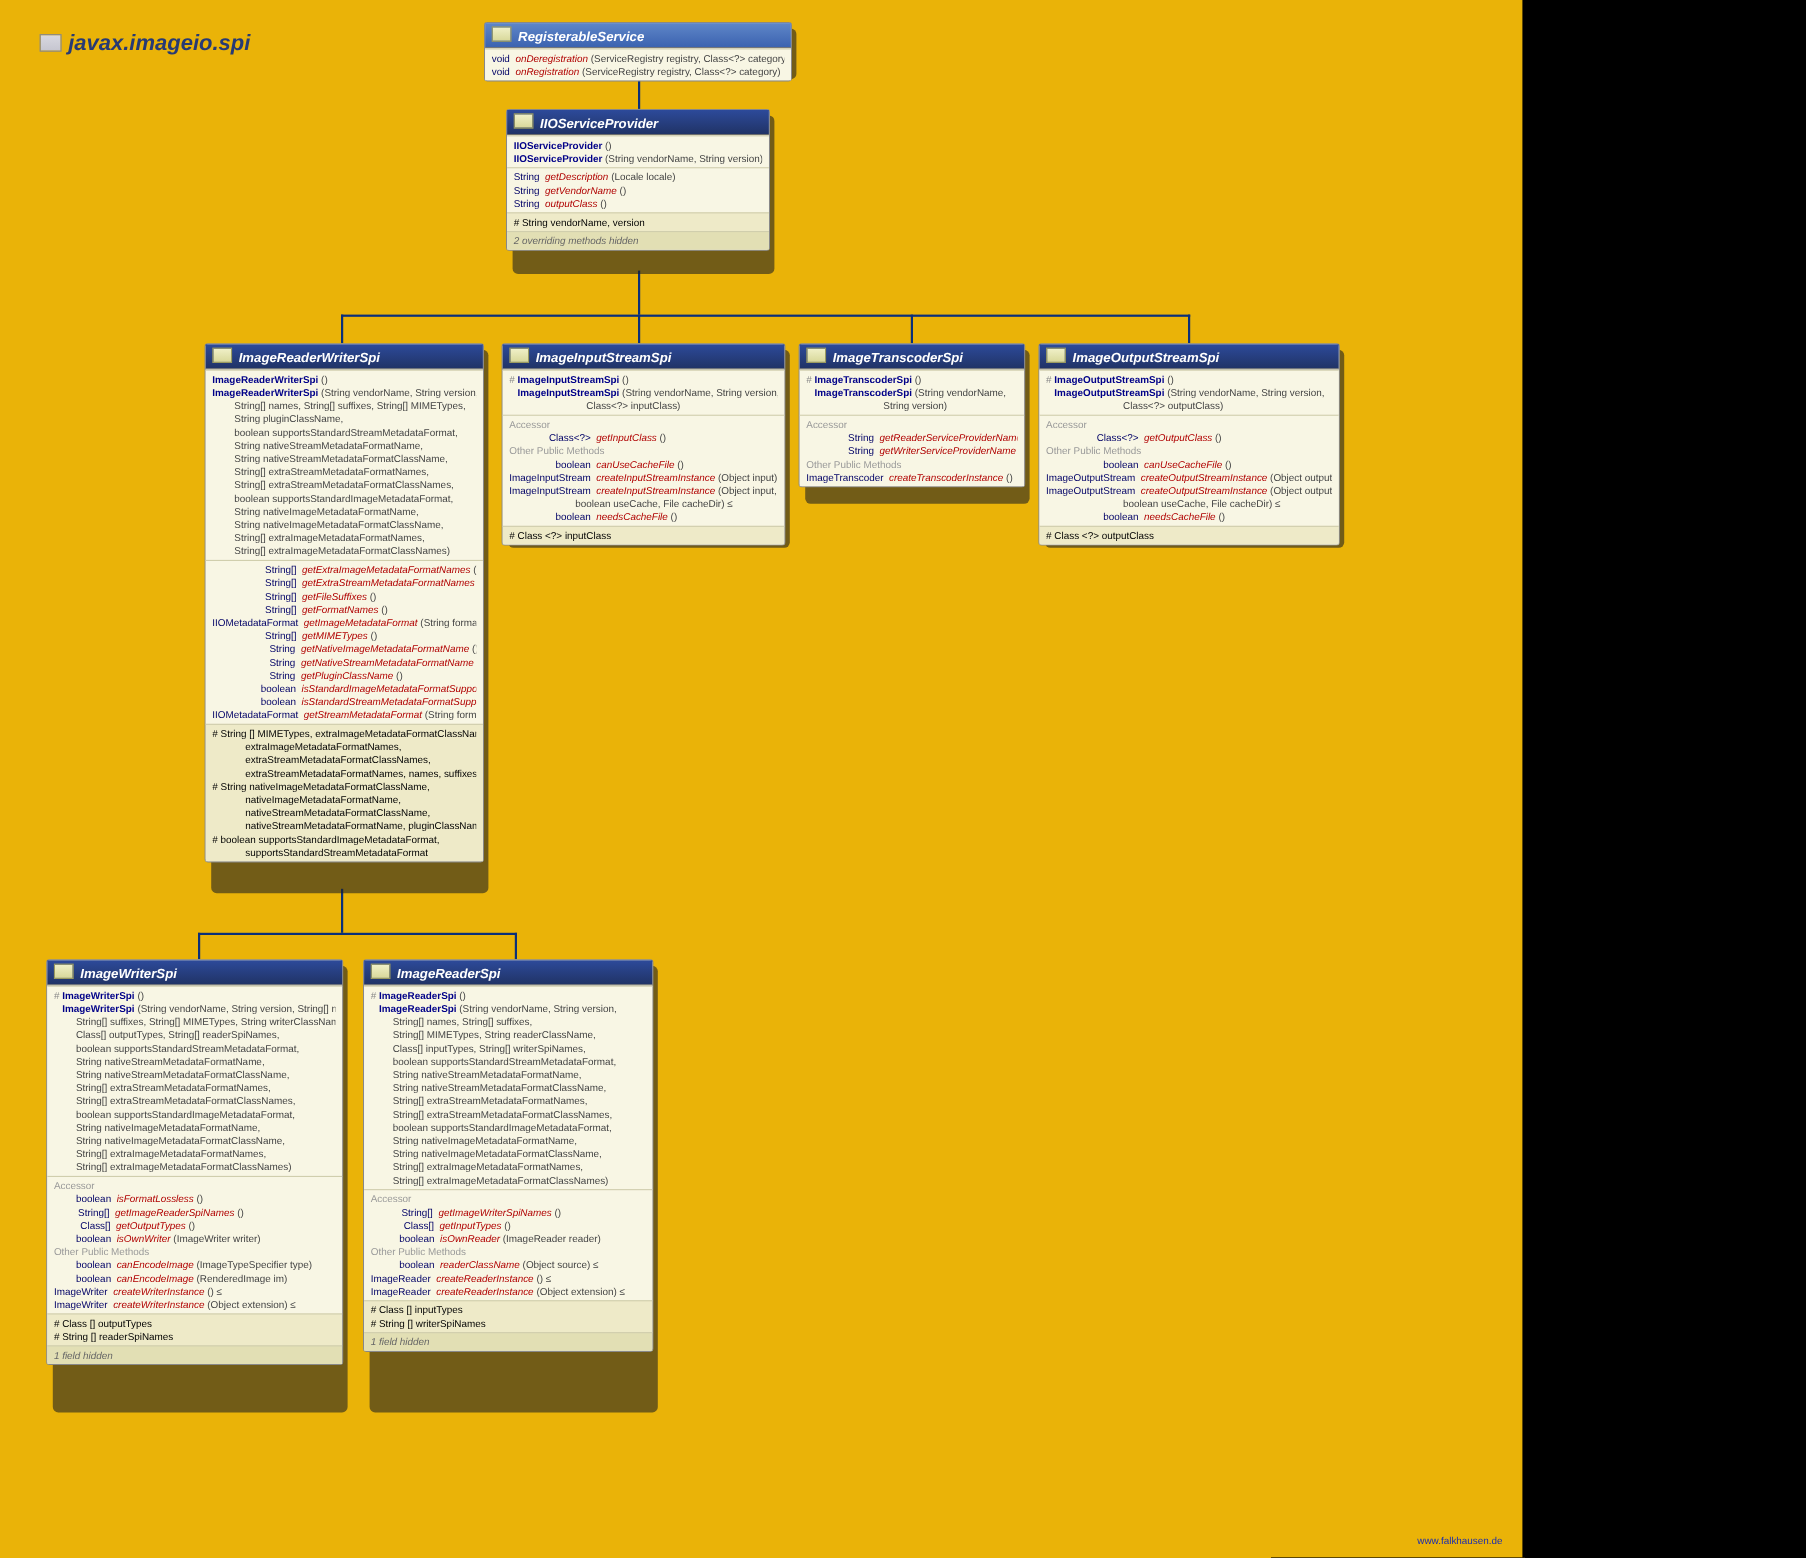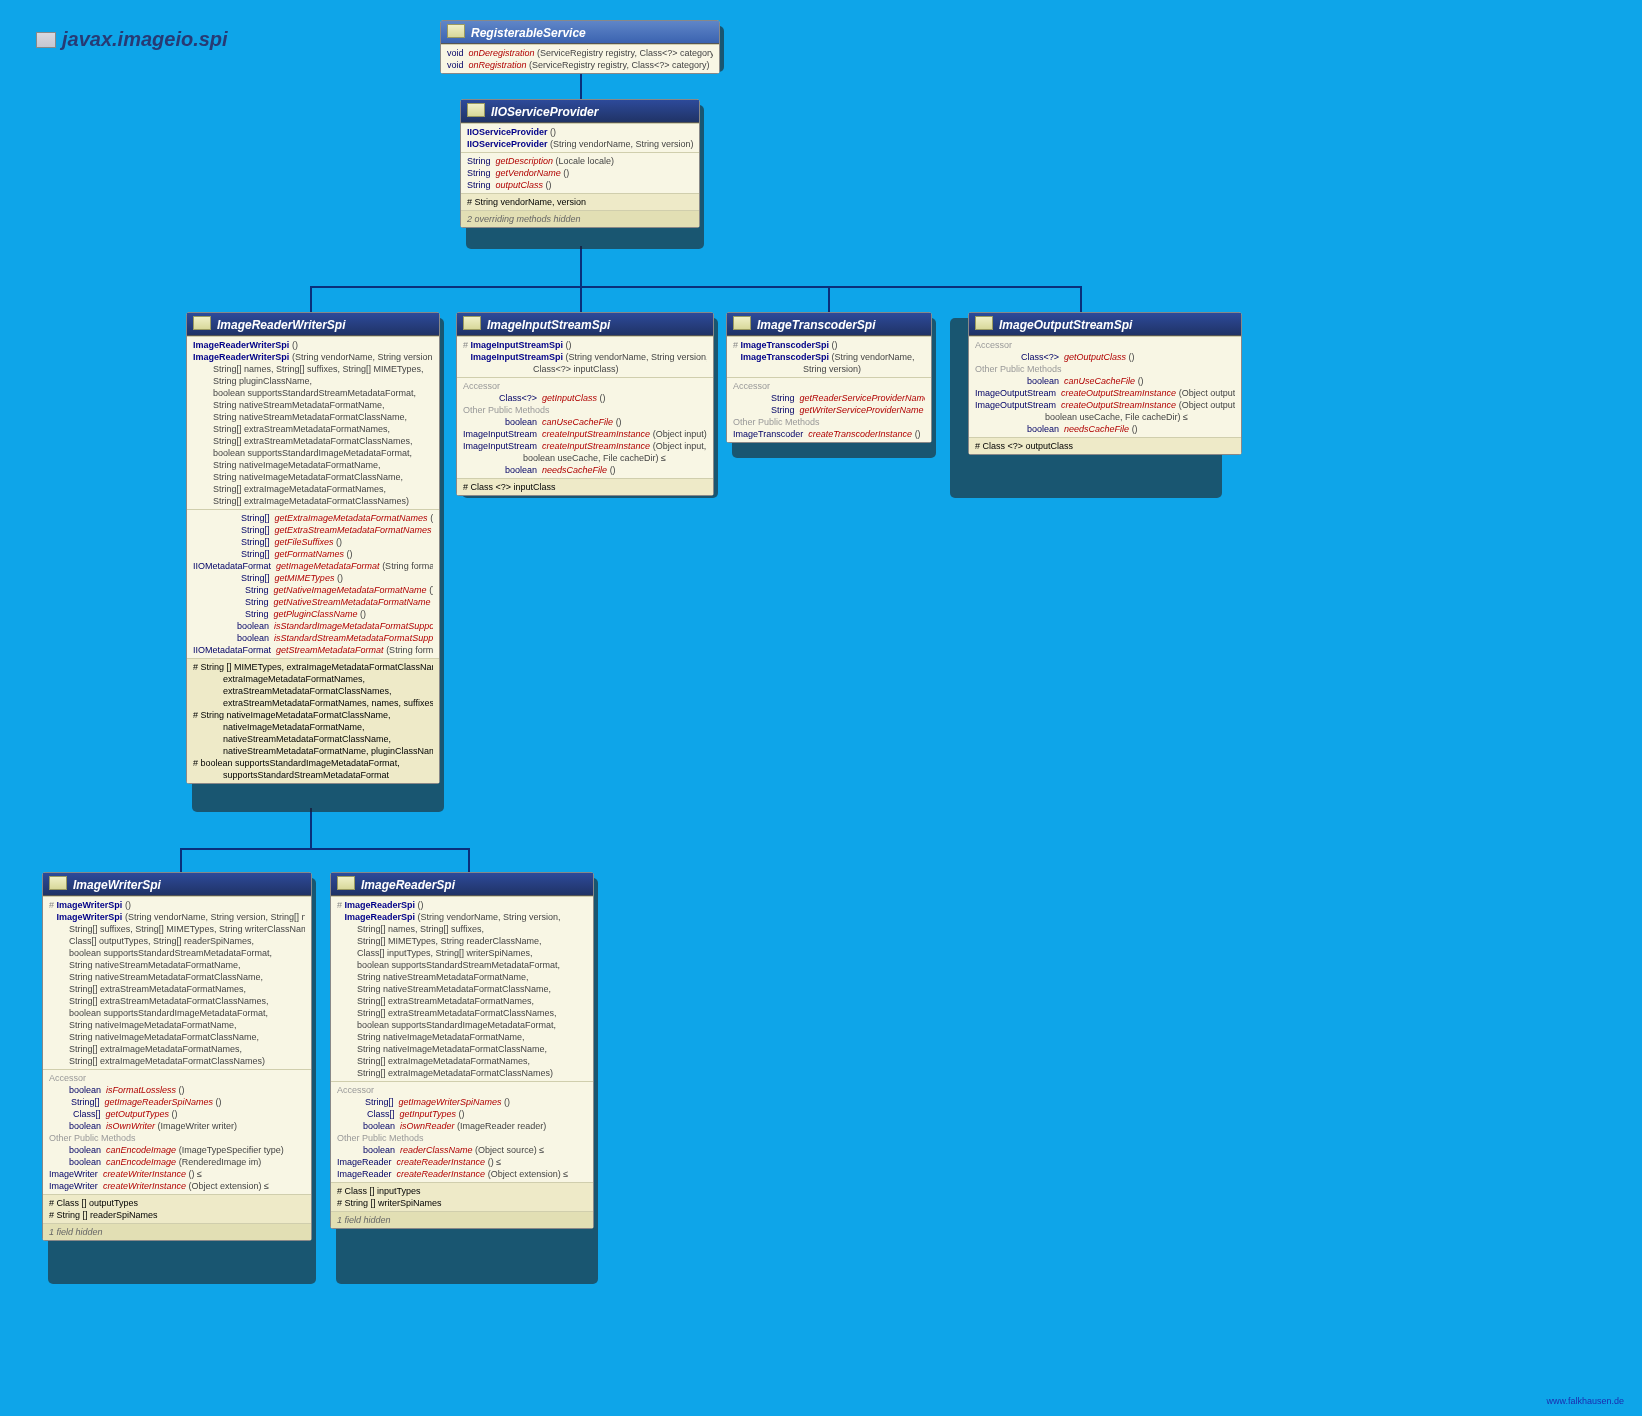--- a/index.html
+++ b/index.html
@@ -1,16 +1,16 @@
 <!DOCTYPE html>
 <html><head>
 <meta charset="utf-8">
 <style>
 html,body{margin:0;padding:0;background:#000;font-family:Arial,Helvetica,sans-serif;font-size:9px;color:#000;}
-.canvas{position:relative;width:1642px;height:1416px;background:#0ea5e9;}
+.canvas{position:relative;width:1384px;height:1416px;background:#eab308;}
 .pkg-label{position:absolute;left:36px;top:28px;color:#273a74;font-size:20px;font-weight:bold;font-style:italic;}
 .pkg-label .ic{display:inline-block;width:18px;height:14px;background:linear-gradient(#d8d8e0,#c6c6d0);border:1px solid #888;vertical-align:-2px;margin-right:6px;}
 .box{position:absolute;border:1px solid #888;background:#f8f6e4;border-radius:3px;}
 .shadow{position:absolute;background:#222;opacity:0.6;border-radius:5px;}
 .title{background:linear-gradient(#2d4a9a,#203366);color:#fff;font-size:12px;font-weight:bold;font-style:italic;padding:3px 8px 3px 6px;border-bottom:1px solid #555;}
 .title .icn{display:inline-block;width:16px;height:12px;background:linear-gradient(#f0f0c8,#d8d89a);border:1px solid #9a9a60;margin-right:6px;vertical-align:-1px;}
 .sec{background:#f8f6e4;border-top:1px solid #d0cead;padding:2px 6px;font-size:9px;line-height:12px;}
 .sec.fields{background:#eeeac8;}
 .sec.note{background:#e2dfb4;color:#666;font-style:italic;padding:2px 6px;}
 .sec .row{white-space:nowrap;overflow:hidden;}
@@ -152,22 +152,27 @@
   <div class="sec">
     <div class="hdr">Accessor</div>
     <div class="row" style="padding-left:38px;"><span class="ret">String</span>&nbsp;&nbsp;<span class="mname">getReaderServiceProviderName</span> </div>
     <div class="row" style="padding-left:38px;"><span class="ret">String</span>&nbsp;&nbsp;<span class="mname">getWriterServiceProviderName</span> </div>
     <div class="hdr">Other Public Methods</div>
     <div class="row"><span class="ret">ImageTranscoder</span>&nbsp;&nbsp;<span class="mname">createTranscoderInstance</span> <span class="sig">()</span></div>
   </div>
 </div>
 
 <div class="shadow" style="left:950px;top:318px;width:272px;height:180px;"></div>
-<div class="box" style="left:944px;top:312px;width:272px;margin-left:24px;">
+<div class="box" style="left:944px;top:312px;width:272px;">
   <div class="title"><span class="icn"></span><span>ImageOutputStreamSpi</span></div>
+  <div class="sec">
+    <div class="row"><span style="color:#888;"># </span><span class="cblue">ImageOutputStreamSpi</span> <span class="sig">()</span></div>
+    <div class="row">&nbsp;&nbsp;&nbsp;<span class="cblue">ImageOutputStreamSpi</span> <span class="sig">(String vendorName, String version,</span></div>
+    <div class="row" style="padding-left:70px;"><span class="sig">Class&lt;?&gt; outputClass)</span></div>
+  </div>
   <div class="sec">
     <div class="hdr">Accessor</div>
     <div class="row" style="padding-left:46px;"><span class="ret">Class&lt;?&gt;</span>&nbsp;&nbsp;<span class="mname">getOutputClass</span> <span class="sig">()</span></div>
     <div class="hdr">Other Public Methods</div>
     <div class="row" style="padding-left:52px;"><span class="ret">boolean</span>&nbsp;&nbsp;<span class="mname">canUseCacheFile</span> <span class="sig">()</span></div>
     <div class="row"><span class="ret">ImageOutputStream</span>&nbsp;&nbsp;<span class="mname">createOutputStreamInstance</span> <span class="sig">(Object output) ≤</span></div>
     <div class="row"><span class="ret">ImageOutputStream</span>&nbsp;&nbsp;<span class="mname">createOutputStreamInstance</span> <span class="sig">(Object output,</span></div>
     <div class="row" style="padding-left:70px;"><span class="sig">                boolean useCache, File cacheDir) ≤</span></div>
     <div class="row" style="padding-left:52px;"><span class="ret">boolean</span>&nbsp;&nbsp;<span class="mname">needsCacheFile</span> <span class="sig">()</span></div>
   </div>

